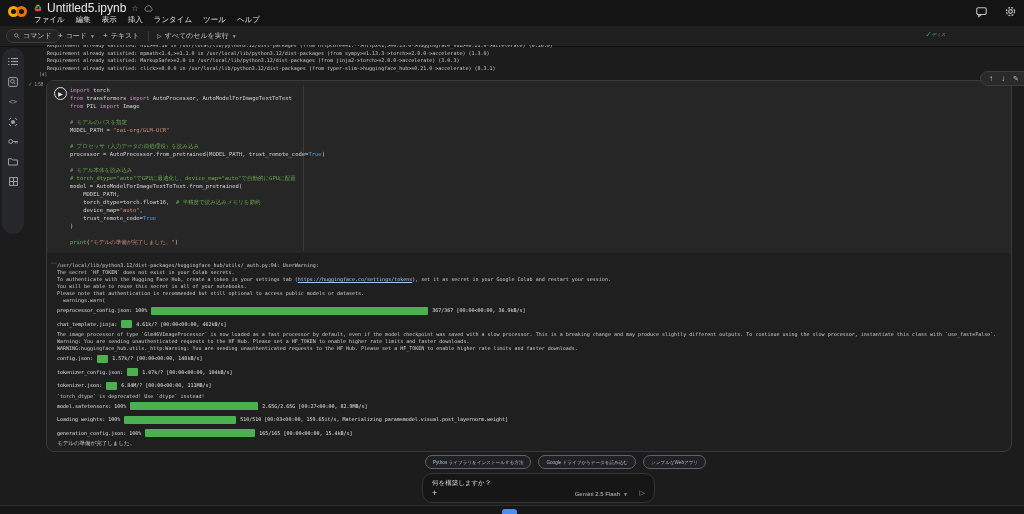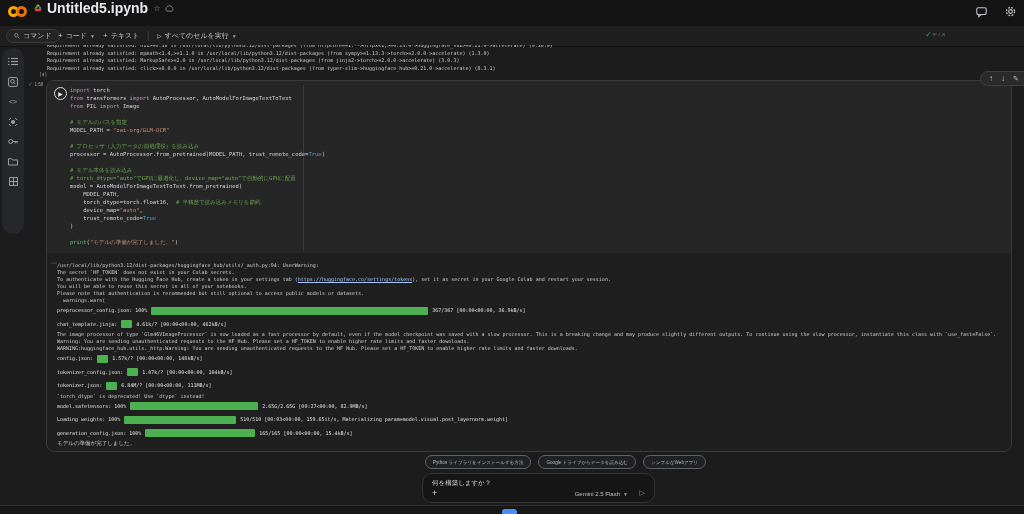--- a/index.html
+++ b/index.html
@@ -8,21 +8,21 @@
   .mono{font-family:"DejaVu Sans Mono",monospace;}
 
   
   #header{position:absolute;left:0;top:0;width:1024px;height:26px;background:#141414;}
   #logo{position:absolute;left:8px;top:4px;width:24px;height:16px;}
   #logo .ring{position:absolute;top:2px;width:11px;height:11px;border:3px solid #f9ab00;border-radius:50%;box-sizing:border-box;}
   #logo .r1{left:0;}
   #logo .r2{left:8px;border-color:#e8710a;}
   #title-row{position:absolute;left:34px;top:2px;height:12px;display:flex;align-items:center;gap:5px;}
   #drive-icon{width:8px;height:8px;}
-  #nb-title{font-size:14px;color:#e8eaed;font-weight:bold;}
+  #nb-title{font-size:12px;color:#e8eaed;}
   .title-mini{color:#9aa0a6;font-size:8px;}
   #menu-row{position:absolute;left:34px;top:15px;display:flex;gap:11px;font-size:7.5px;color:#dfe1e5;}
   #header-right{position:absolute;right:8px;top:6px;display:flex;gap:18px;align-items:center;}
 
   
   #toolbar{position:absolute;left:0;top:26px;width:1024px;height:20px;background:#1f1f1f;border-bottom:1px solid #101010;}
   #cmd-pill{position:absolute;left:6px;top:3px;height:12px;border:1px solid #3c3c3c;background:#242424;border-radius:7px;
             display:flex;align-items:center;gap:3px;padding:0 7px;font-size:7px;color:#c8c8c8;}
   .tb-item{position:absolute;top:3px;height:13px;display:flex;align-items:center;gap:3px;font-size:7px;color:#c8c8c8;}
   .tb-plus{color:#c8c8c8;font-size:8px;}
@@ -103,20 +103,29 @@
         <path d="M6.5 1 L9.5 6 L6.5 6 Z" fill="#4285f4"></path>
         <path d="M0.5 6 L3.5 1 L5 4 L2.8 6 Z" fill="#34a853"></path>
         <path d="M2 9 L0.5 6 L9.5 6 L8 9 Z" fill="#ea4335"></path>
       </svg>
       <span id="nb-title">Untitled5.ipynb</span>
       <span class="title-mini">☆</span>
       <svg width="9" height="7" viewBox="0 0 12 9">
         <path d="M3 8 A3 3 0 0 1 3 2.5 A3.5 3.5 0 0 1 9.5 3.5 A2.5 2.5 0 0 1 9.5 8 Z" fill="none" stroke="#9aa0a6" stroke-width="1"></path>
       </svg>
     </div>
+    <div id="menu-row">
+        <span>ファイル</span>
+        <span>編集</span>
+        <span>表示</span>
+        <span>挿入</span>
+        <span>ランタイム</span>
+        <span>ツール</span>
+        <span>ヘルプ</span>
+      </div>
     <div id="header-right">
       <svg width="11" height="10" viewBox="0 0 12 11">
         <rect x="0.8" y="0.8" width="10.4" height="7.4" rx="1.5" fill="none" stroke="#bdc1c6" stroke-width="1.2"></rect>
         <path d="M3 8 L3 10.5 L6 8" fill="none" stroke="#bdc1c6" stroke-width="1.2"></path>
       </svg>
       <svg width="11" height="11" viewBox="0 0 12 12">
         <circle cx="6" cy="6" r="2" fill="none" stroke="#bdc1c6" stroke-width="1.2"></circle>
         <circle cx="6" cy="6" r="4.4" fill="none" stroke="#bdc1c6" stroke-width="1.4" stroke-dasharray="2 1.5"></circle>
       </svg>
     </div>

